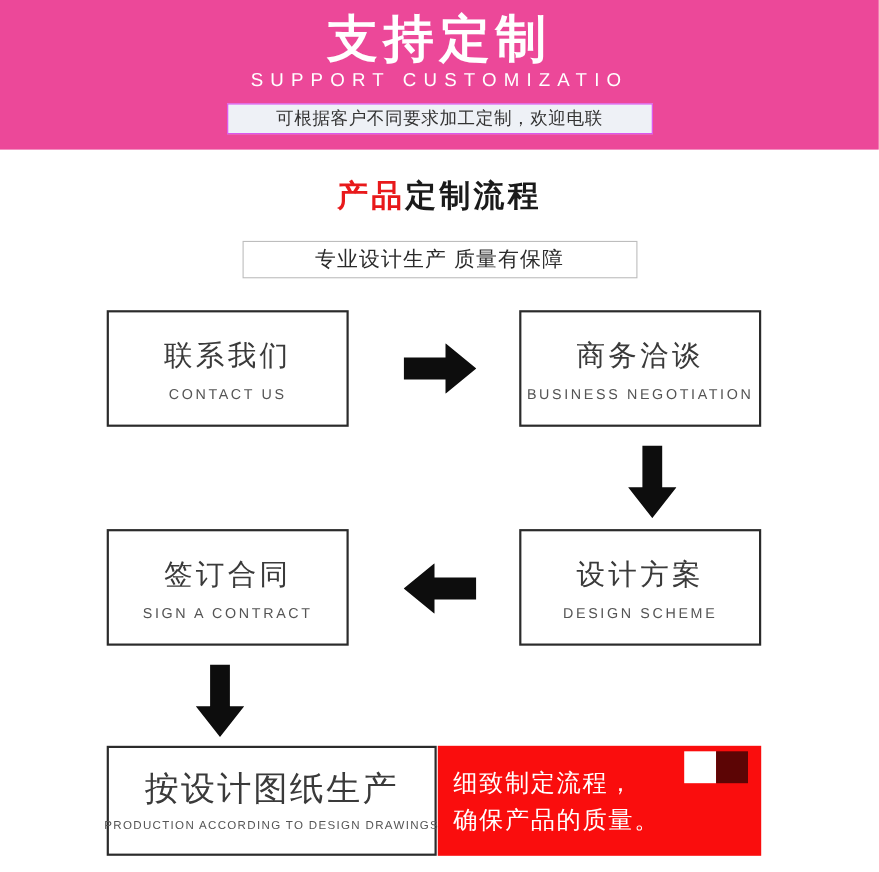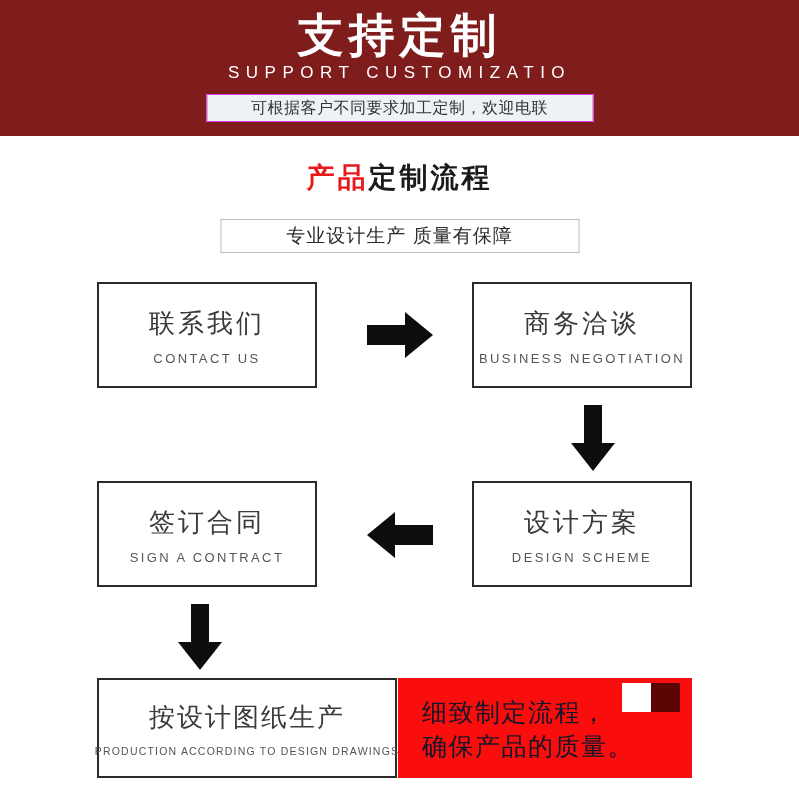--- a/index.html
+++ b/index.html
@@ -18,21 +18,21 @@
     overflow: hidden;
   }
 
   
   .header {
     position: absolute;
     left: 0;
     top: 0;
     width: 799px;
     height: 136px;
-    background: #7f1d1d;
+    background: #ec4899;
   }
   .header-title {
     position: absolute;
     left: 0;
     top: 8px;
     width: 799px;
     text-align: center;
     color: #ffffff;
     font-size: 46px;
     font-weight: bold;
@@ -143,21 +143,21 @@
   #box-design    { left: 472px; top: 481px; width: 220px; height: 106px; }
 
   
   #box-production {
     left: 97px;
     top: 678px;
     width: 300px;
     height: 100px;
   }
   #box-production .cn {
-    font-size: 26px;
+    font-size: 31px;
     letter-spacing: 2px;
   }
   #box-production .en {
     font-size: 10.5px;
     letter-spacing: 1.2px;
     margin-top: 4px;
   }
 
   
   .arrow {
@@ -172,23 +172,23 @@
   .red-panel {
     position: absolute;
     left: 398px;
     top: 678px;
     width: 294px;
     height: 100px;
     background: #fa0d0d;
   }
   .red-panel .rline {
     position: absolute;
-    left: 24px;
-    color: #0f172a;
-    font-size: 25px;
+    left: 14px;
+    color: #ffffff;
+    font-size: 22px;
     letter-spacing: 1.5px;
     line-height: 32px;
     white-space: nowrap;
   }
   .red-panel .rline1 { top: 18px; }
   .red-panel .rline2 { top: 52px; }
 
   .deco {
     position: absolute;
     top: 5px;

